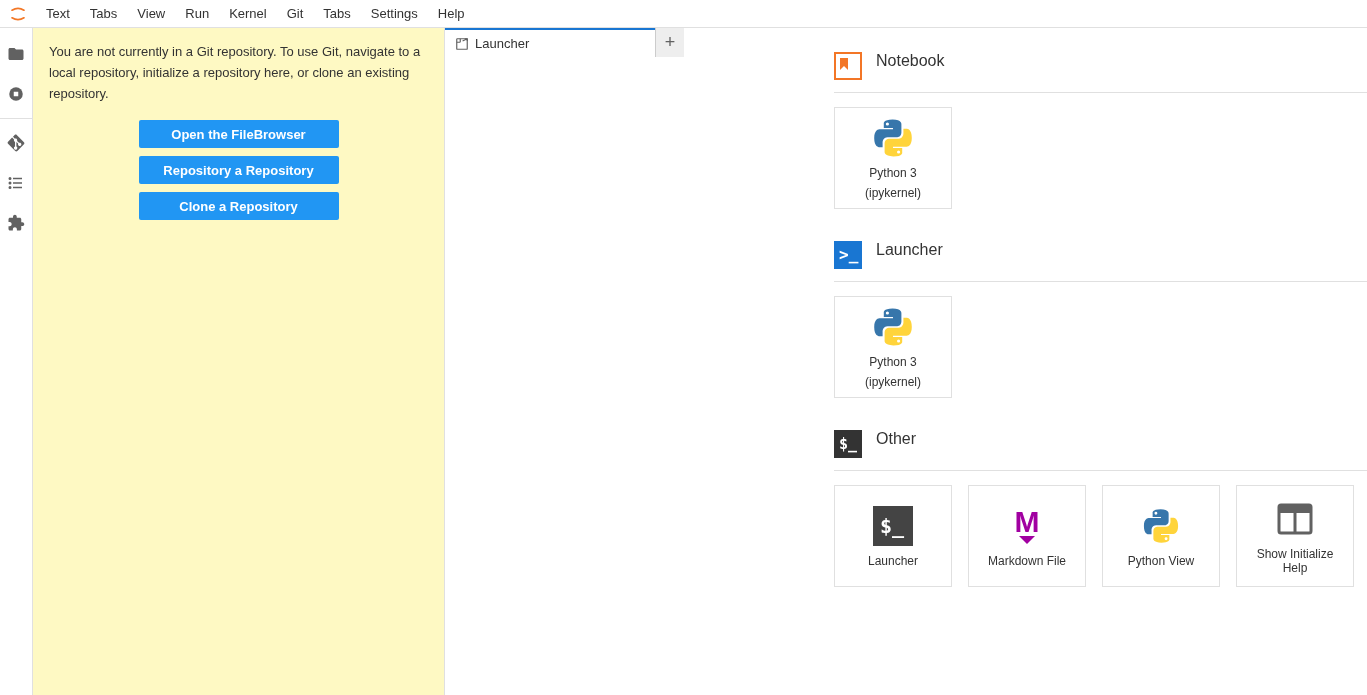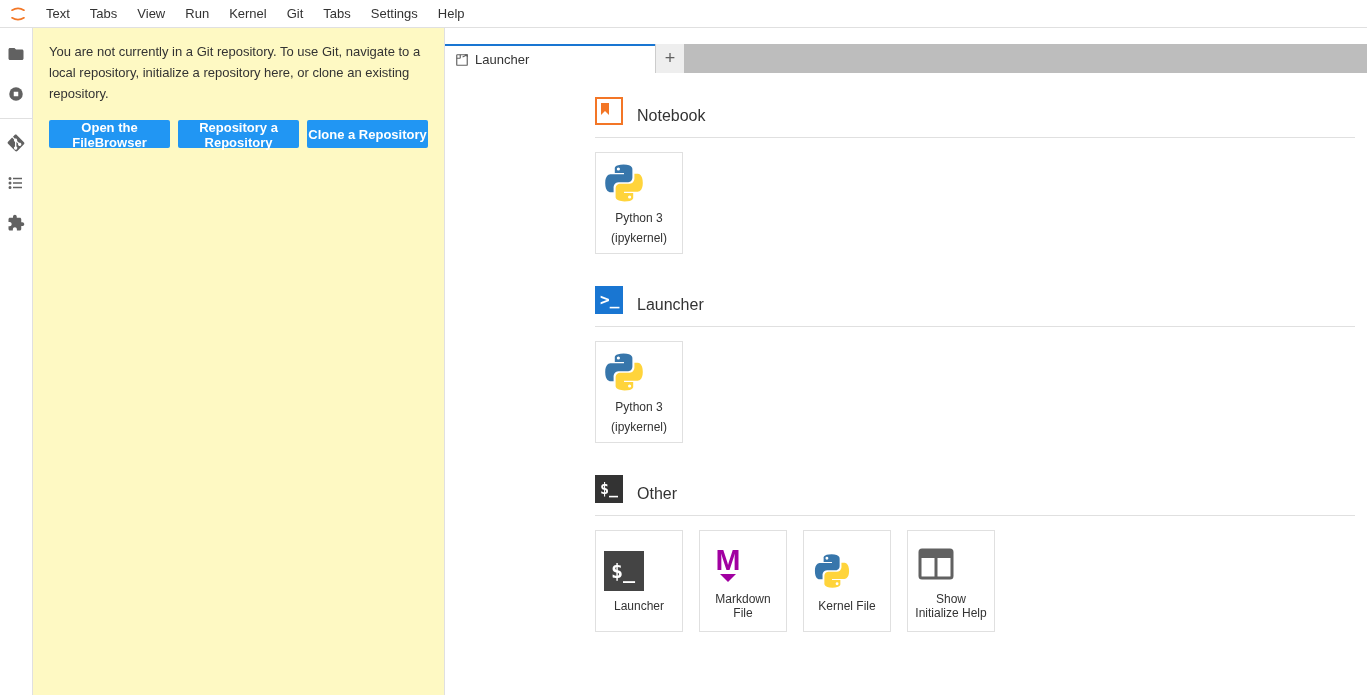--- a/index.html
+++ b/index.html
@@ -8,34 +8,34 @@
 .menubar { display: flex; align-items: center; height: 28px; border-bottom: 1px solid #e0e0e0; padding-left: 4px; }
 .jupyter-logo { width: 20px; height: 20px; margin: 0 8px 0 4px; display: flex; align-items: center; justify-content: center; }
 .menu-item { padding: 4px 10px; cursor: pointer; color: #333; font-size: 13px; }
 .main { display: flex; flex: 1; min-height: 0; }
 .activity-bar { width: 33px; background: #fff; border-right: 1px solid #e0e0e0; display: flex; flex-direction: column; align-items: center; padding-top: 6px; }
 .activity-icon { width: 33px; height: 40px; display: flex; align-items: center; justify-content: center; cursor: pointer; color: #616161; }
 .activity-icon.active { color: #616161; }
 .activity-sep { width: 33px; height: 1px; background: #e0e0e0; margin: 4px 0; }
 .left-panel { width: 412px; border-right: 1px solid #e0e0e0; padding: 14px 16px; background: #fef9c3; }
 .git-text { font-size: 13px; line-height: 1.6; color: #333; margin-bottom: 12px; }
-.git-buttons { display: flex; flex-direction: row; align-items: center; gap: 8px; margin-top: 16px; }
+.git-buttons { display: flex; flex-direction: column; align-items: center; gap: 8px; margin-top: 16px; }
 .git-btn { width: 200px; height: 28px; background: #2196f3; color: #fff; border: none; border-radius: 2px; font-size: 13px; font-weight: 600; cursor: pointer; }
-.content { flex: 1; display: flex; flex-direction: column; background: #fff; min-width: 0; margin-top: 16px; }
+.content { flex: 1; display: flex; flex-direction: row; background: #fff; min-width: 0; }
 .tabbar { height: 29px; background: #bdbdbd; display: flex; align-items: stretch; }
 .tab { background: #fff; border-top: 2px solid #1976d2; min-width: 210px; padding: 0 10px; display: flex; align-items: center; gap: 6px; font-size: 13px; color: #333; cursor: pointer; }
 .tab-add { width: 29px; background: #eeeeee; display: flex; align-items: center; justify-content: center; cursor: pointer; color: #616161; font-size: 18px; border-left: 1px solid #ccc; }
 .launcher { flex: 1; overflow: auto; padding: 24px 0 24px 150px; }
 .section { margin-bottom: 32px; }
-.section-header { display: flex; align-items: flex-end; gap: 14px; margin-bottom: 12px; }
+.section-header { display: flex; align-items: flex-start; gap: 14px; margin-bottom: 12px; }
 .section-icon { width: 28px; height: 28px; display: flex; align-items: center; justify-content: center; }
 .section-title { font-size: 16px; color: #333; font-weight: 400; }
 .section-divider { height: 1px; background: #e0e0e0; margin-bottom: 14px; width: 760px; }
 .cards { display: flex; gap: 16px; }
-.card { width: 88px; height: 102px; border: 1px solid #e0e0e0; display: flex; flex-direction: column; justify-content: center; gap: 6px; cursor: pointer; padding: 6px; text-align: center; }
+.card { width: 118px; height: 102px; border: 1px solid #e0e0e0; display: flex; flex-direction: column; align-items: center; justify-content: center; gap: 6px; cursor: pointer; padding: 6px; text-align: center; }
 .card-icon { width: 44px; height: 44px; display: flex; align-items: center; justify-content: center; }
 .card-label { font-size: 12px; color: #333; line-height: 1.2; }
 .card-sub { font-size: 12px; color: #333; line-height: 1.2; }
 svg { display: block; }
 </style>
 </head>
 <body>
 
 <div class="app">
 
@@ -197,21 +197,21 @@
               </div>
               <div class="card-label">Markdown File</div>
             </div>
             <div class="card">
               <div class="card-icon">
                 <svg width="40" height="40" viewBox="0 0 110 110">
                     <path d="M54 9c-24 0-22 10-22 10v11h23v3H23s-15-2-15 22 13 23 13 23h8V66s0-13 13-13h22s12 0 12-12V21s2-12-22-12zM41 16a4 4 0 110 8 4 4 0 010-8z" fill="#3776ab"></path>
                     <path d="M56 101c24 0 22-10 22-10V80H55v-3h32s15 2 15-22-13-23-13-23h-8v12s0 13-13 13H46s-12 0-12 12v20s-2 12 22 12zm13-7a4 4 0 110-8 4 4 0 010 8z" fill="#ffd43b"></path>
                   </svg>
               </div>
-              <div class="card-label">Kernel File</div>
+              <div class="card-label">Python View</div>
             </div>
             <div class="card">
               <div class="card-icon">
                 <svg width="40" height="40" viewBox="0 0 40 40" fill="#616161">
                     <rect x="4" y="6" width="32" height="28" rx="2" fill="none" stroke="#616161" stroke-width="3"></rect>
                     <rect x="4" y="6" width="32" height="8" fill="#616161"></rect>
                     <line x1="20" y1="14" x2="20" y2="34" stroke="#616161" stroke-width="3"></line>
                   </svg>
               </div>
               <div class="card-label">Show Initialize Help</div>

